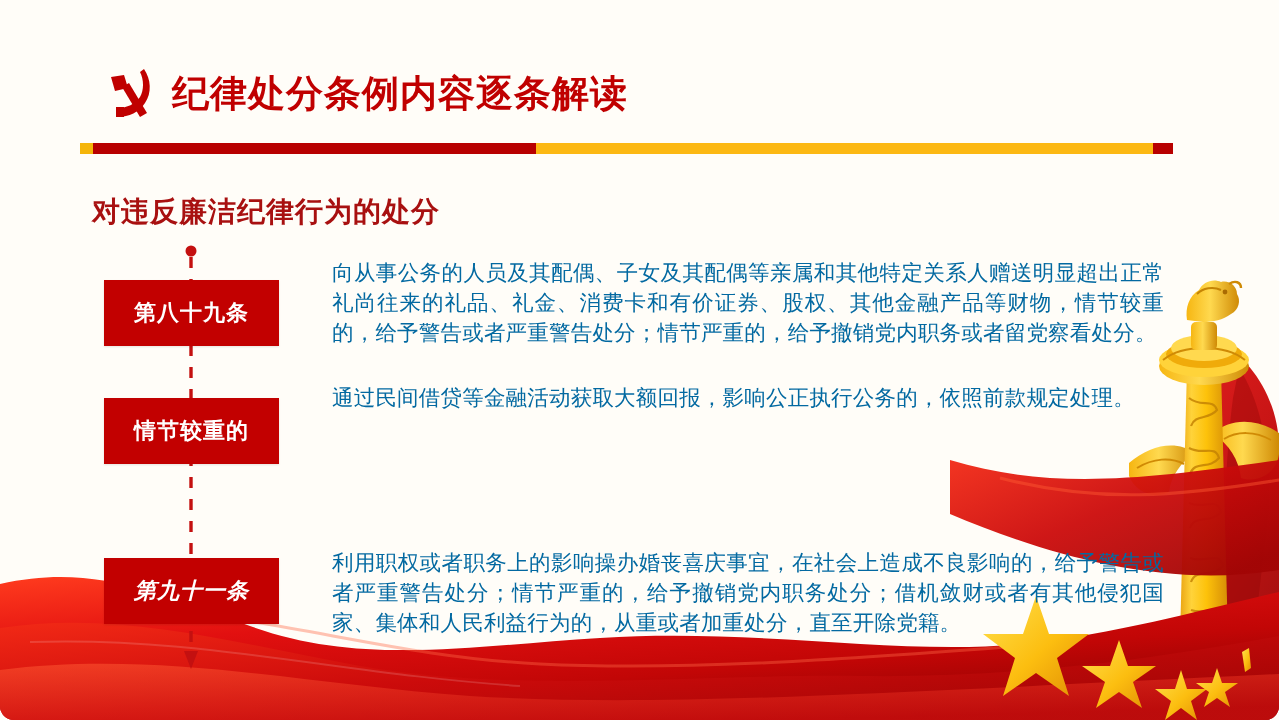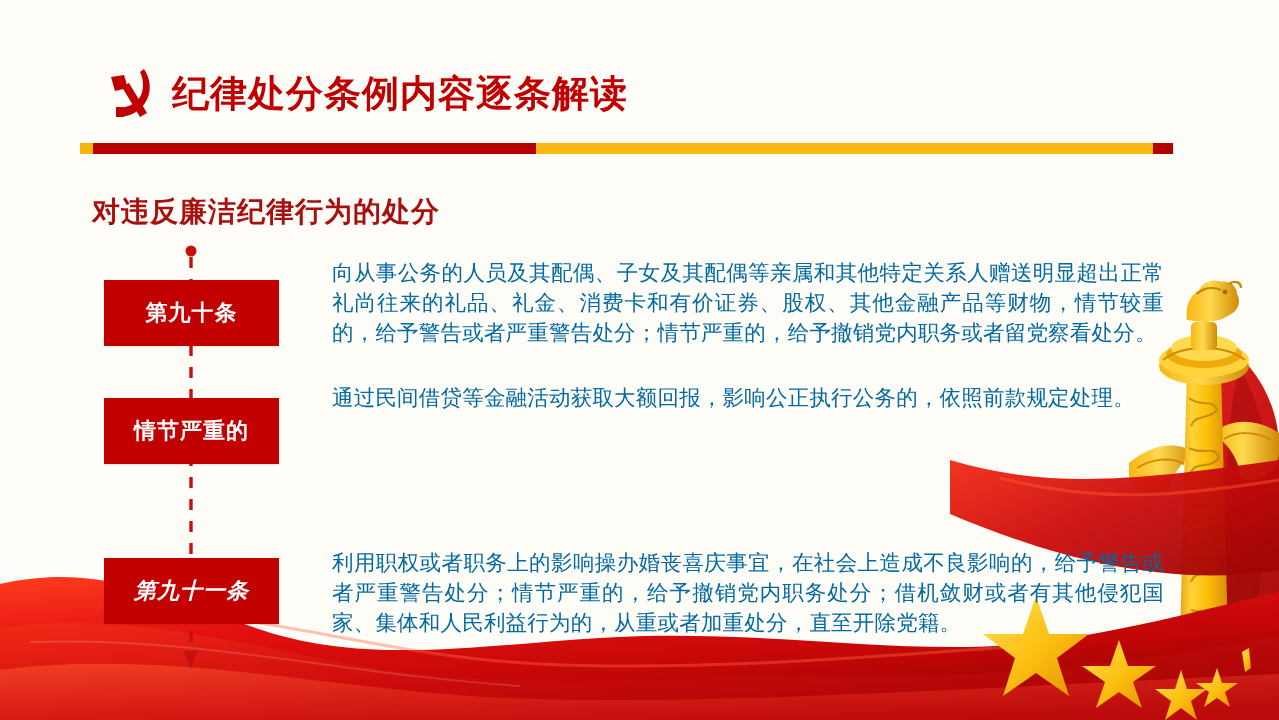--- a/index.html
+++ b/index.html
@@ -12,20 +12,21 @@
     overflow: hidden;
     font-family: "Liberation Sans", "DejaVu Sans", sans-serif;
     background: #fffdf8;
   }
   #slide {
     position: relative;
     width: 1279px;
     height: 720px;
     background: #fffdf8;
     overflow: hidden;
+    border-radius: 14px;
   }
 
   
   .bg-layer { position: absolute; inset: 0; pointer-events: none; }
 
   .ribbon-svg { position: absolute; left: 0; bottom: 0; width: 1279px; height: 260px; }
   .pillar-svg { position: absolute; right: 0; top: 248px; width: 150px; height: 430px; }
   .stars-svg  { position: absolute; right: 0; bottom: 0; width: 300px; height: 130px; }
 
   
@@ -258,28 +259,28 @@
 
   <svg class="timeline" viewBox="0 0 18 425">
     <circle cx="9" cy="6" r="5.5" fill="#c41010"></circle>
     <line x1="9" y1="12" x2="9" y2="400" stroke="#c41010" stroke-width="3.4" stroke-dasharray="11 11"></line>
     <polygon points="9,424 2,406 16,406" fill="#c41010"></polygon>
   </svg>
 
   <div class="rows">
 
     <div class="row row-1">
-      <div class="chip chip-1">第九十条</div>
+      <div class="chip chip-1">第八十九条</div>
       <div class="body-text bt-1">
         <p>向从事公务的人员及其配偶、子女及其配偶等亲属和其他特定关系人赠送明显超出正常礼尚往来的礼品、礼金、消费卡和有价证券、股权、其他金融产品等财物，情节较重的，给予警告或者严重警告处分；情节严重的，给予撤销党内职务或者留党察看处分。</p>
       </div>
     </div>
 
     <div class="row row-2">
-      <div class="chip chip-2">情节严重的</div>
+      <div class="chip chip-2">情节较重的</div>
       <div class="body-text bt-2">
         <p>通过民间借贷等金融活动获取大额回报，影响公正执行公务的，依照前款规定处理。</p>
       </div>
     </div>
 
     <div class="row row-3">
       <div class="chip chip-3">第九十一条</div>
       <div class="body-text bt-3">
         <p>利用职权或者职务上的影响操办婚丧喜庆事宜，在社会上造成不良影响的，给予警告或者严重警告处分；情节严重的，给予撤销党内职务处分；借机敛财或者有其他侵犯国家、集体和人民利益行为的，从重或者加重处分，直至开除党籍。</p>
       </div>

